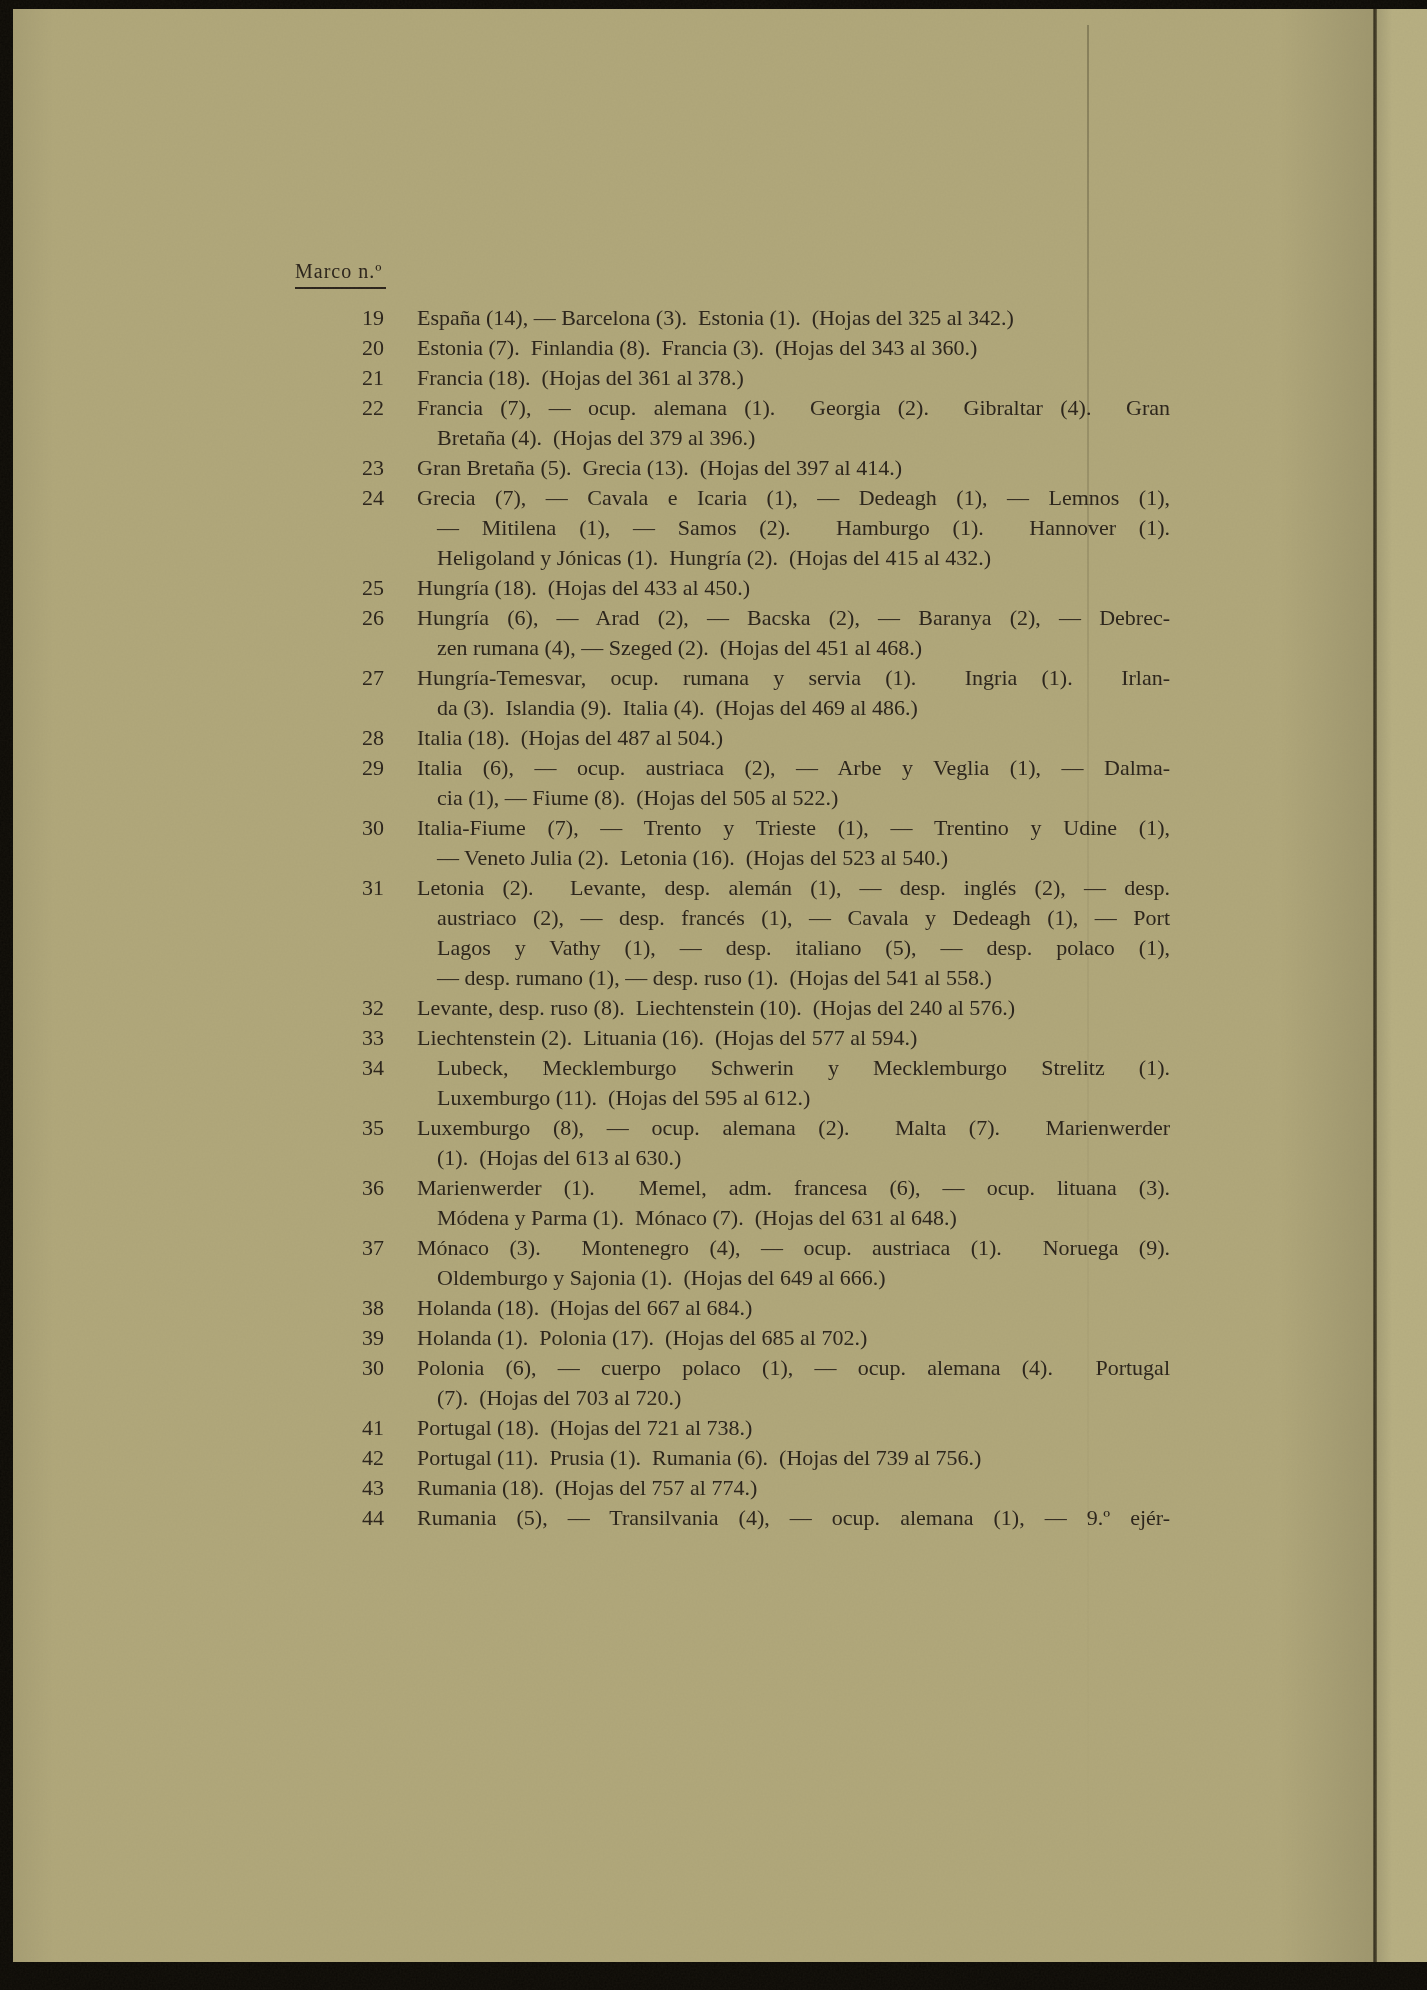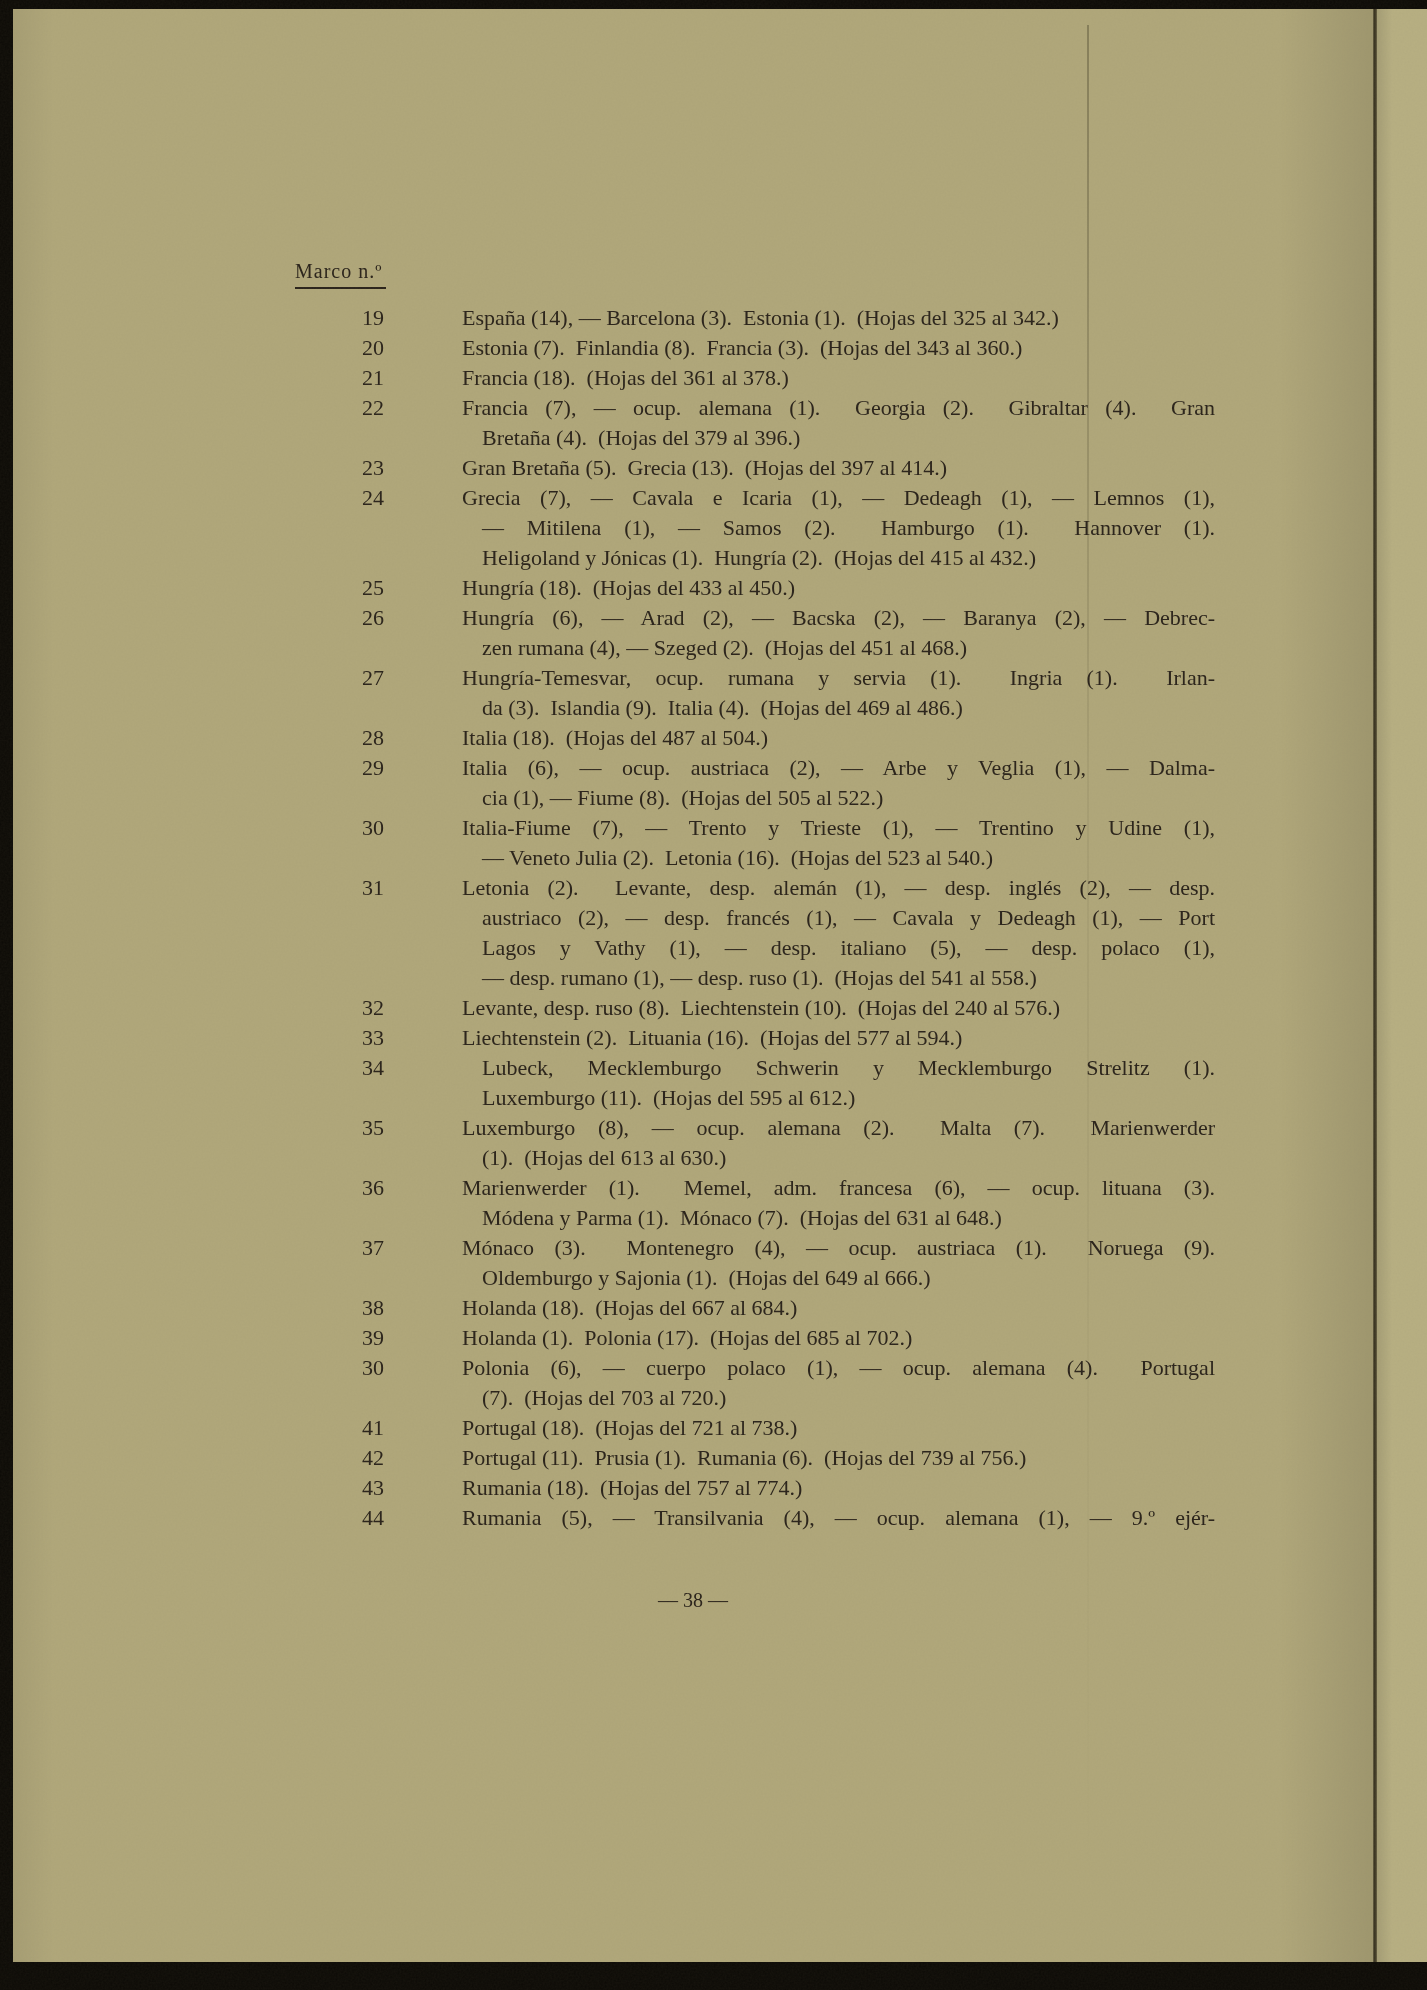--- a/index.html
+++ b/index.html
@@ -76,21 +76,21 @@
     letter-spacing: 1px;
     border-bottom: 2px solid var(--ink, #29221a);
     padding: 0 4px 3px 0;
     white-space: pre;
   }
   .entries {
     position: absolute;
     left: 362px; top: 303px;
     width: 815px;
   }
-  .entry { display: flex; align-items: flex-start; gap: 45px; }
+  .entry { display: flex; align-items: flex-start; }
   .entry .num {
     width: 55px;
     flex: 0 0 55px;
     font-size: 22px;
     line-height: 30px;
   }
   .entry .txt { width: 753px; flex: 0 0 753px; }
   .line {
     font-size: 22px;
     line-height: 30px;
@@ -293,21 +293,20 @@
         </div>
       </div>
       <div class="entry">
         <div class="num">44</div>
         <div class="txt">
           <div class="line full">Rumania (5), — Transilvania (4), — ocup. alemana (1), — 9.º ejér-</div>
         </div>
       </div>
     </div>
 
-  <div class="page-number">— 38 —</div>
 </div>
 
 <svg class="paper-grain" width="1427" height="1990" xmlns="http://www.w3.org/2000/svg">
   <filter id="grain">
     <feTurbulence type="fractalNoise" baseFrequency="0.55" numOctaves="2" stitchTiles="stitch"></feTurbulence>
     <feColorMatrix type="matrix" values="0 0 0 0 0.25  0 0 0 0 0.22  0 0 0 0 0.12  0 0 0 0.9 0"></feColorMatrix>
   </filter>
   <rect width="1427" height="1990" filter="url(#grain)"></rect>
 </svg>
 

